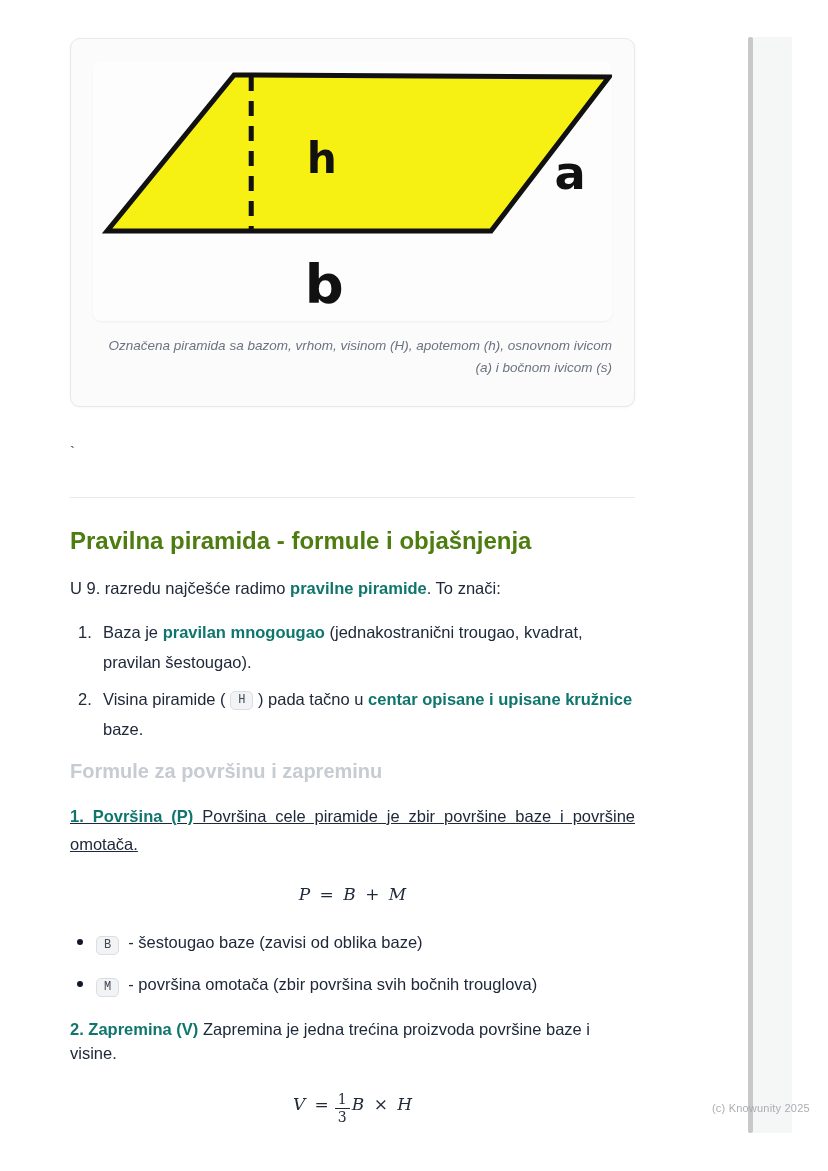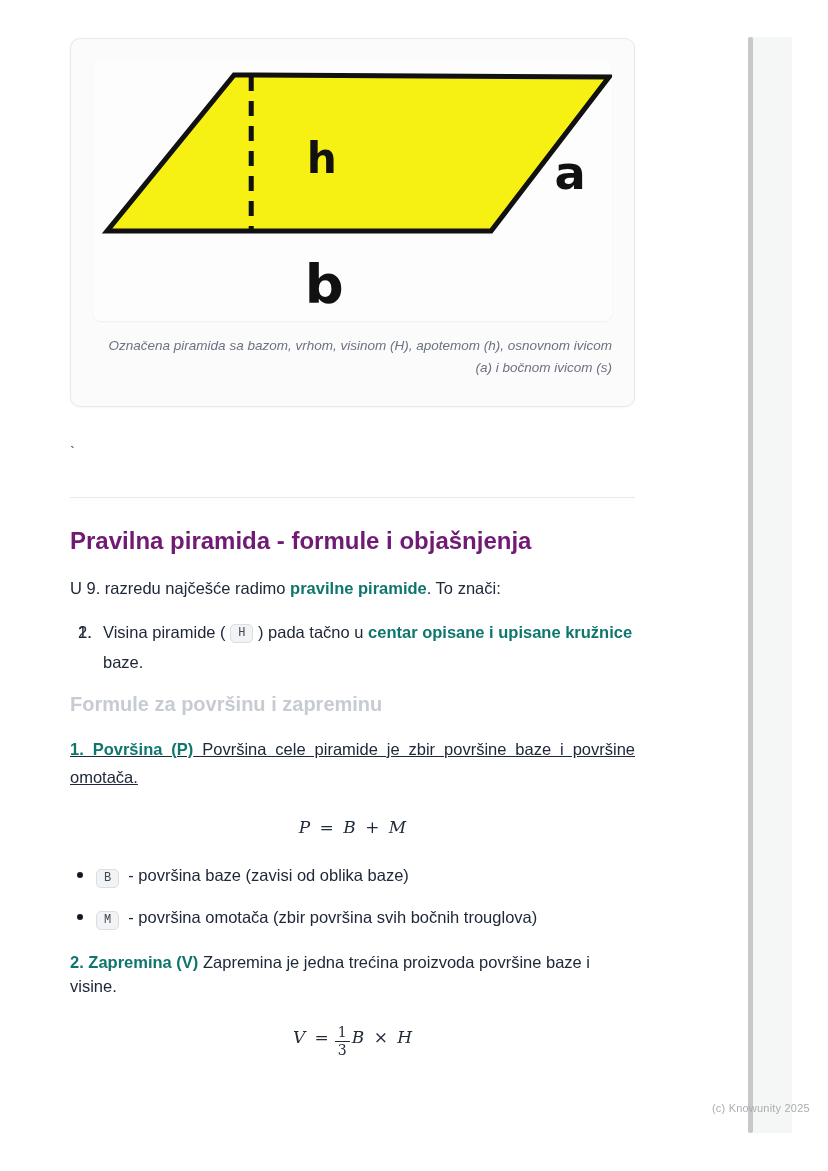--- a/index.html
+++ b/index.html
@@ -42,21 +42,21 @@
     color: #6b7280;
   }
 
   .stray { margin: 36px 0 0; height: 20px; font-size: 15px; color: #374151; }
   .divider { margin: 34px 0 0; border: none; border-top: 1px solid #e7e9ec; height: 0; }
 
   .h2 {
     margin: 27px 0 2px;
     font-size: 24px; line-height: 31px;
     font-weight: 700;
-    color: #701a75;
+    color: #4d7c0f;
   }
   .h3 {
     margin: 14px 0 0;
     font-size: 20px; line-height: 26px;
     font-weight: 700;
     color: #c7cbd2;
   }
   .body-p { margin: 20px 0 0; font-size: 16.5px; line-height: 24px; }
   .body-p strong, .li-text strong { color: #0f766e; }
   .justified { margin-top: 18px; text-align: justify; line-height: 28px; text-decoration: underline; }
@@ -141,20 +141,21 @@
 
   <hr class="divider">
 
   <h2 class="h2">Pravilna piramida - formule i objašnjenja</h2>
 
   <p class="body-p"><span>U 9. razredu najčešće radimo </span><strong>pravilne piramide</strong><span>. To znači:</span></p>
 
   <ol class="num-list">
     <li>
       <span class="num">1.</span>
+      <span class="li-text"><span>Baza je </span><strong>pravilan mnogougao</strong><span> (jednakostranični trougao, kvadrat, pravilan šestougao).</span></span>
     </li>
     <li>
       <span class="num">2.</span>
       <span class="li-text"><span>Visina piramide ( </span><code class="badge">H</code><span> ) pada tačno u </span><strong>centar opisane i upisane kružnice</strong><span> baze.</span></span>
     </li>
   </ol>
 
   <h3 class="h3">Formule za površinu i zapreminu</h3>
 
   <p class="body-p justified"><strong>1. Površina (P)</strong><span> Površina cele piramide je zbir površine baze i površine omotača.</span></p>
@@ -164,21 +165,21 @@
     <span class="op">=</span>
     <i>B</i>
     <span class="op">+</span>
     <i>M</i>
   </div>
 
   <ul class="bullet-list">
     <li>
       <span class="dot"></span>
       <code class="badge">B</code>
-      <span class="li-text">- površina baze (zavisi od oblika baze)</span>
+      <span class="li-text">- šestougao baze (zavisi od oblika baze)</span>
     </li>
     <li>
       <span class="dot"></span>
       <code class="badge">M</code>
       <span class="li-text">- površina omotača (zbir površina svih bočnih trouglova)</span>
     </li>
   </ul>
 
   <p class="body-p"><strong>2. Zapremina (V)</strong><span> Zapremina je jedna trećina proizvoda površine baze i visine.</span></p>
 

